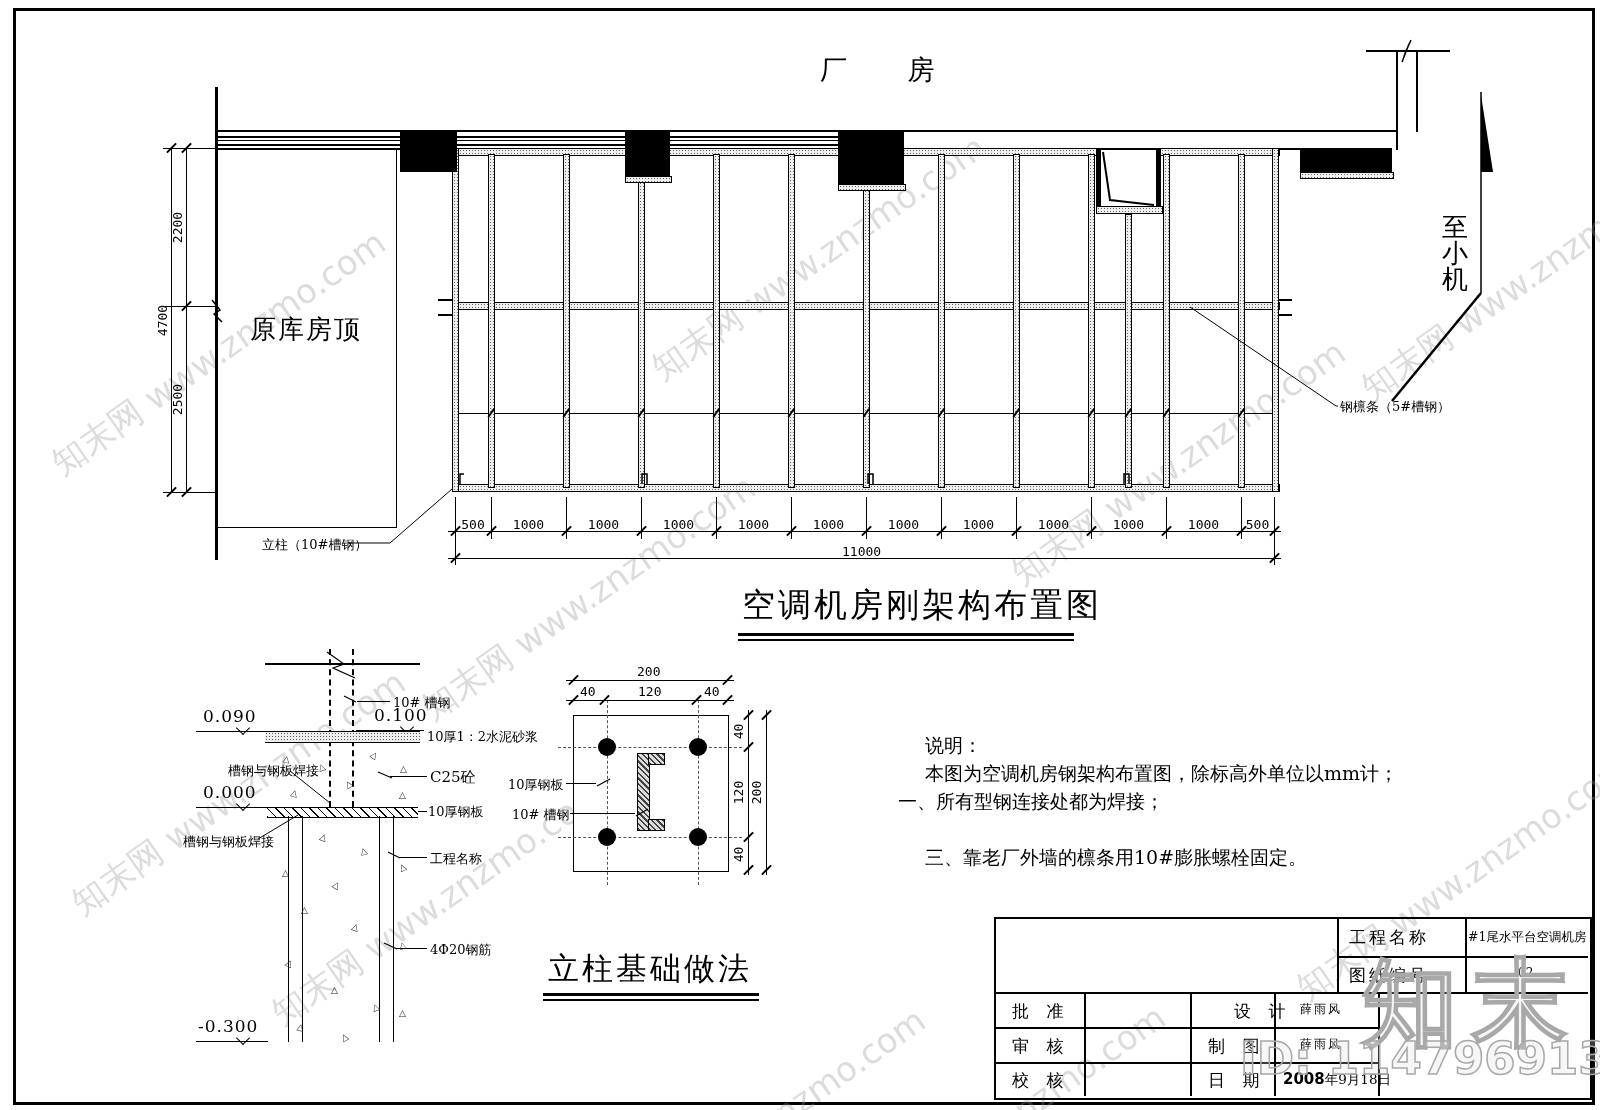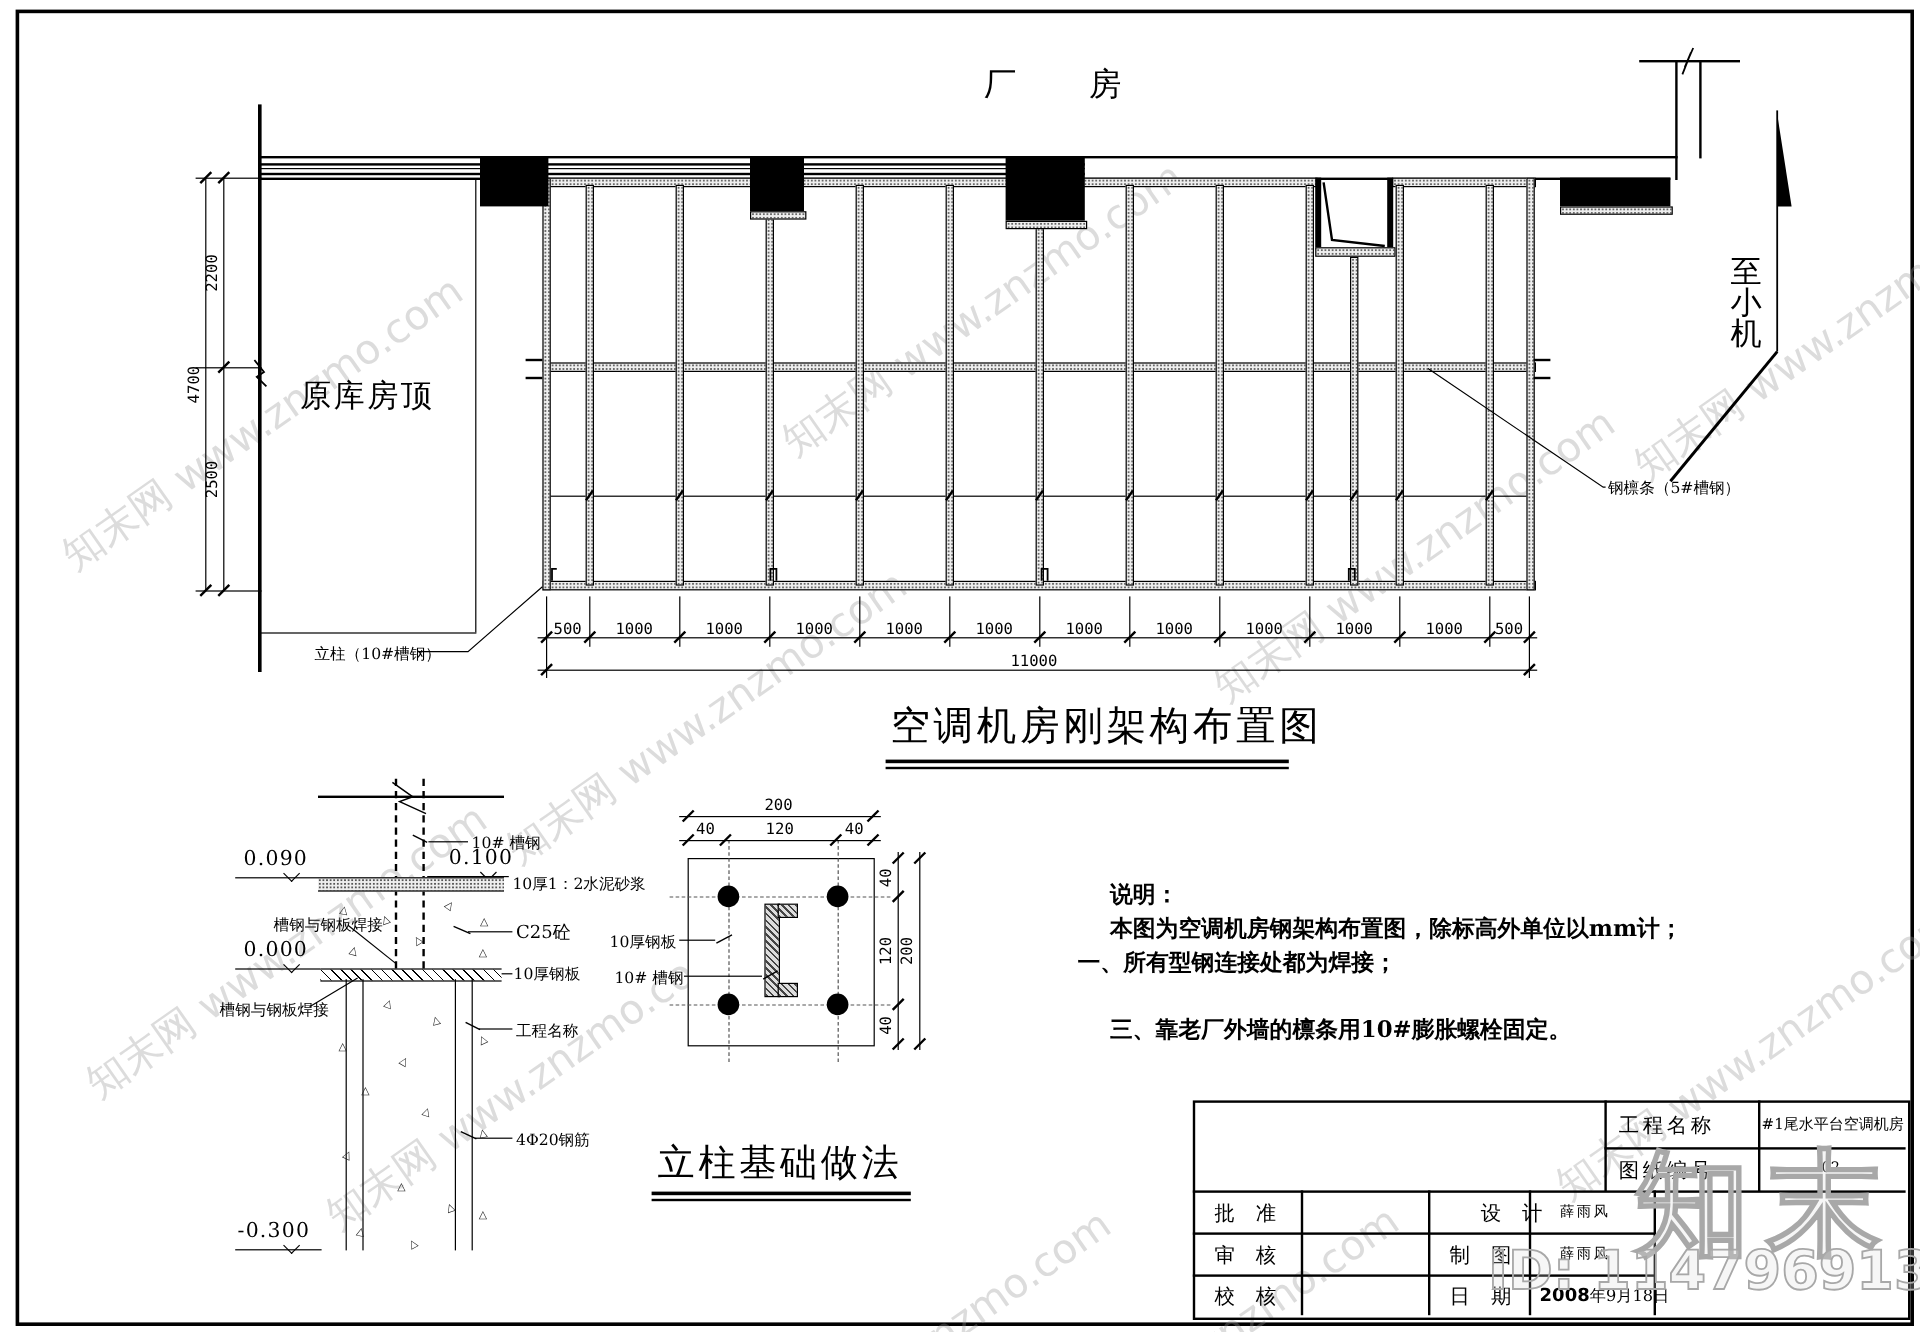--- a/index.html
+++ b/index.html
@@ -32,21 +32,21 @@
   .clh{position:absolute;border-top:1px dashed #555;}
   .dot{position:absolute;border-radius:50%;background:#000;}
   .wm{position:absolute;white-space:nowrap;font-size:34px;color:rgba(150,150,150,0.33);
       font-family:"DejaVu Sans","Liberation Sans",sans-serif;transform:rotate(-35deg);}
   .wm-big{position:absolute;white-space:nowrap;font-weight:bold;
       font-family:"DejaVu Sans","Liberation Sans",sans-serif;color:rgba(220,220,220,0.25);
       -webkit-text-stroke:1.5px #a8a8a8;}
   .tbl-lbl{position:absolute;white-space:nowrap;font-size:17px;letter-spacing:6px;}
   .tbl-val{position:absolute;white-space:nowrap;font-size:12px;}
   svg.overlay{position:absolute;left:0;top:0;width:1600px;height:1110px;pointer-events:none;}
-  .notes{position:absolute;white-space:nowrap;font-size:19px;font-weight:bold;}
+  .notes{position:absolute;white-space:nowrap;font-size:19px;}
   .tri-sc{position:absolute;font-size:9px;color:#222;}
 </style>
 </head>
 <body>
 
 <div id="sheet">
 
   <div class="abs" style="left:13px;top:8px;width:1576px;height:1091px;border:3px solid #000;"></div>
 
   <div id="wm-layer">

